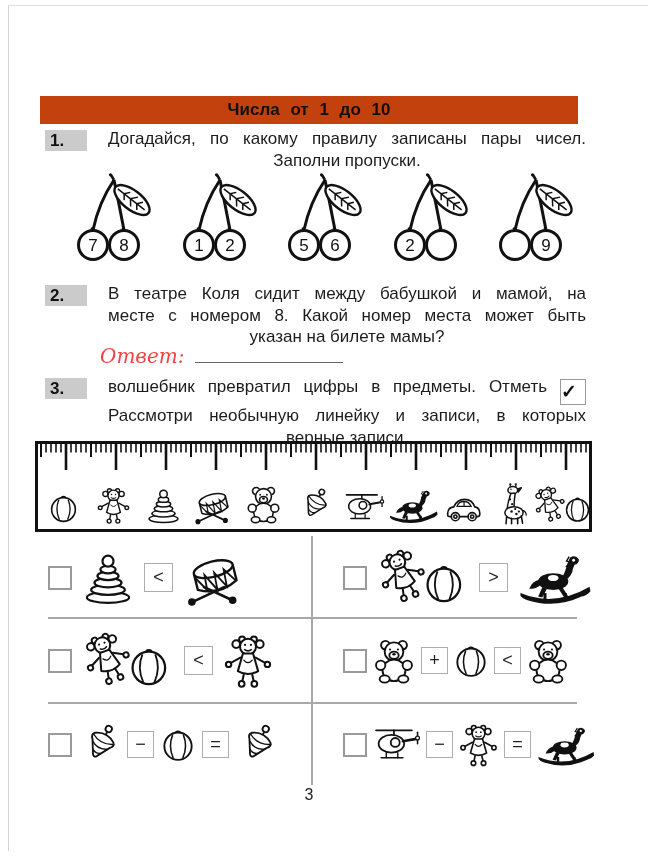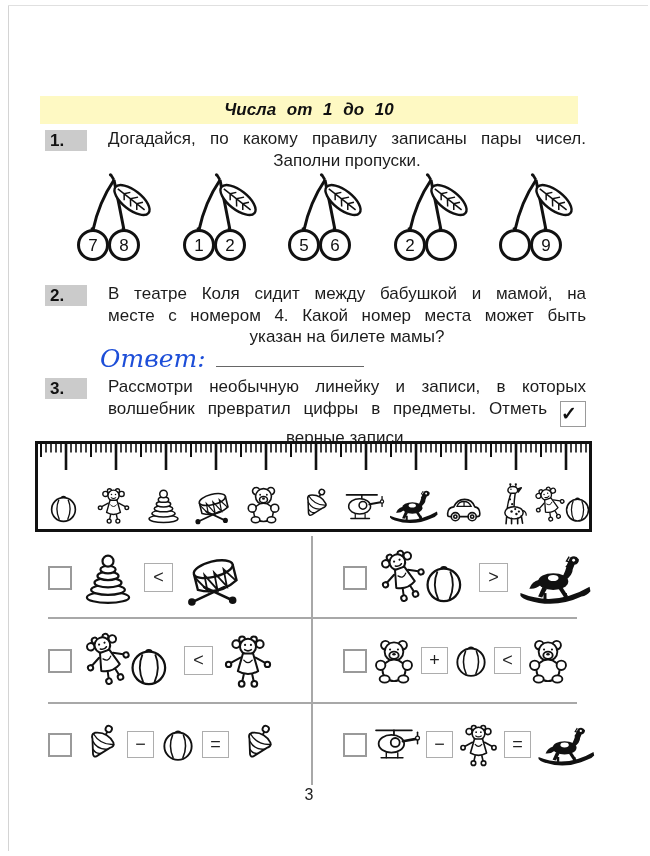--- a/index.html
+++ b/index.html
@@ -31,21 +31,21 @@
   .check-sample{
     display:inline-block;width:24px;height:24px;border:1.5px solid #9a9a9a;
     text-align:center;line-height:24px;font-size:19px;font-weight:bold;color:#111;
     vertical-align:-6px;background:#fff;
   }
 
   #cherries{position:absolute;left:68px;top:172px;width:514px;height:108px;
     display:flex;justify-content:space-between;}
 
   .answer-row{position:absolute;left:100px;top:344px;width:400px;height:26px;}
-  .answer-label{font-family:"DejaVu Serif",serif;font-style:italic;font-size:25px;color:#1d4ed8;}
+  .answer-label{font-family:"DejaVu Serif",serif;font-style:italic;font-size:20px;color:#ef4444;}
   .answer-line{display:inline-block;width:148px;border-bottom:1.5px solid #666;height:18px;margin-left:10px;}
 
   #ruler{
     position:absolute;left:35px;top:441px;width:557px;height:91px;
     border:3px solid #111;box-sizing:border-box;background:#fff;
   }
   #ruler-ticks{position:absolute;left:0;top:0;}
   #ruler-toys{
     position:absolute;left:0;bottom:4px;width:551px;height:50px;
     display:flex;align-items:flex-end;
@@ -230,21 +230,21 @@
         </g>
       <use href="#i-ball" x="50" y="13" width="50" height="50"></use>
     </symbol>
   </defs>
 </svg>
 
 <div id="page">
   <div class="edge-v"></div>
   <div class="edge-h"></div>
 
-  <div class="subhdr" id="subhdr" style="background: #fef9c3; font-style: italic;">Числа от 1 до 10</div>
+  <div class="subhdr" id="subhdr" style="background: #c2410c;">Числа от 1 до 10</div>
 
   <div class="badge" style="top:130px">1.</div>
   <div class="extext" id="ex1-text" style="top:128px">
       <div class="jline">Догадайся, по какому правилу записаны пары чисел.</div>
       <div class="lline">Заполни пропуски.</div>
     </div>
 
   <div id="cherries">
       <div><svg width="92" height="106" viewBox="0 0 92 106">
           <path d="M46 8 Q31 30 25 58" fill="none" stroke="#111" stroke-width="3"></path>
@@ -319,32 +319,32 @@
           <circle cx="56" cy="73" r="14.5" fill="#fff" stroke="#111" stroke-width="3"></circle>
           <path d="M25 58.5 l-1.5 -3 M56 58.5 l-1.5 -3" stroke="#111" stroke-width="2.4"></path>
           <text x="25" y="79" font-size="17" text-anchor="middle" fill="#111"></text>
           <text x="56" y="79" font-size="17" text-anchor="middle" fill="#111">9</text>
         </svg></div>
     </div>
 
   <div class="badge" style="top:285px">2.</div>
   <div class="extext" id="ex2-text" style="top:283px">
       <div class="jline">В театре Коля сидит между бабушкой и мамой, на</div>
-      <div class="jline">месте с номером 4. Какой номер места может быть</div>
+      <div class="jline">месте с номером 8. Какой номер места может быть</div>
       <div class="lline">указан на билете мамы?</div>
     </div>
 
   <div class="answer-row">
     <span class="answer-label">Ответ:</span><span class="answer-line"></span>
   </div>
 
   <div class="badge" style="top:378px">3.</div>
   <div class="extext" id="ex3-text" style="top:376px">
+      <div class="jline">волшебник превратил цифры в предметы. Отметь <span class="check-sample">✓</span></div>
       <div class="jline">Рассмотри необычную линейку и записи, в которых</div>
-      <div class="jline">волшебник превратил цифры в предметы. Отметь <span class="check-sample">✓</span></div>
       <div class="lline">верные записи.</div>
     </div>
 
   <div id="ruler">
     <svg id="ruler-ticks" width="551" height="32">
         <line x1="3" y1="0" x2="3" y2="13" stroke="#111" stroke-width="2"></line>
         <line x1="8" y1="0" x2="8" y2="8.5" stroke="#111" stroke-width="1.6"></line>
         <line x1="13" y1="0" x2="13" y2="8.5" stroke="#111" stroke-width="1.6"></line>
         <line x1="18" y1="0" x2="18" y2="8.5" stroke="#111" stroke-width="1.6"></line>
         <line x1="23" y1="0" x2="23" y2="8.5" stroke="#111" stroke-width="1.6"></line>

